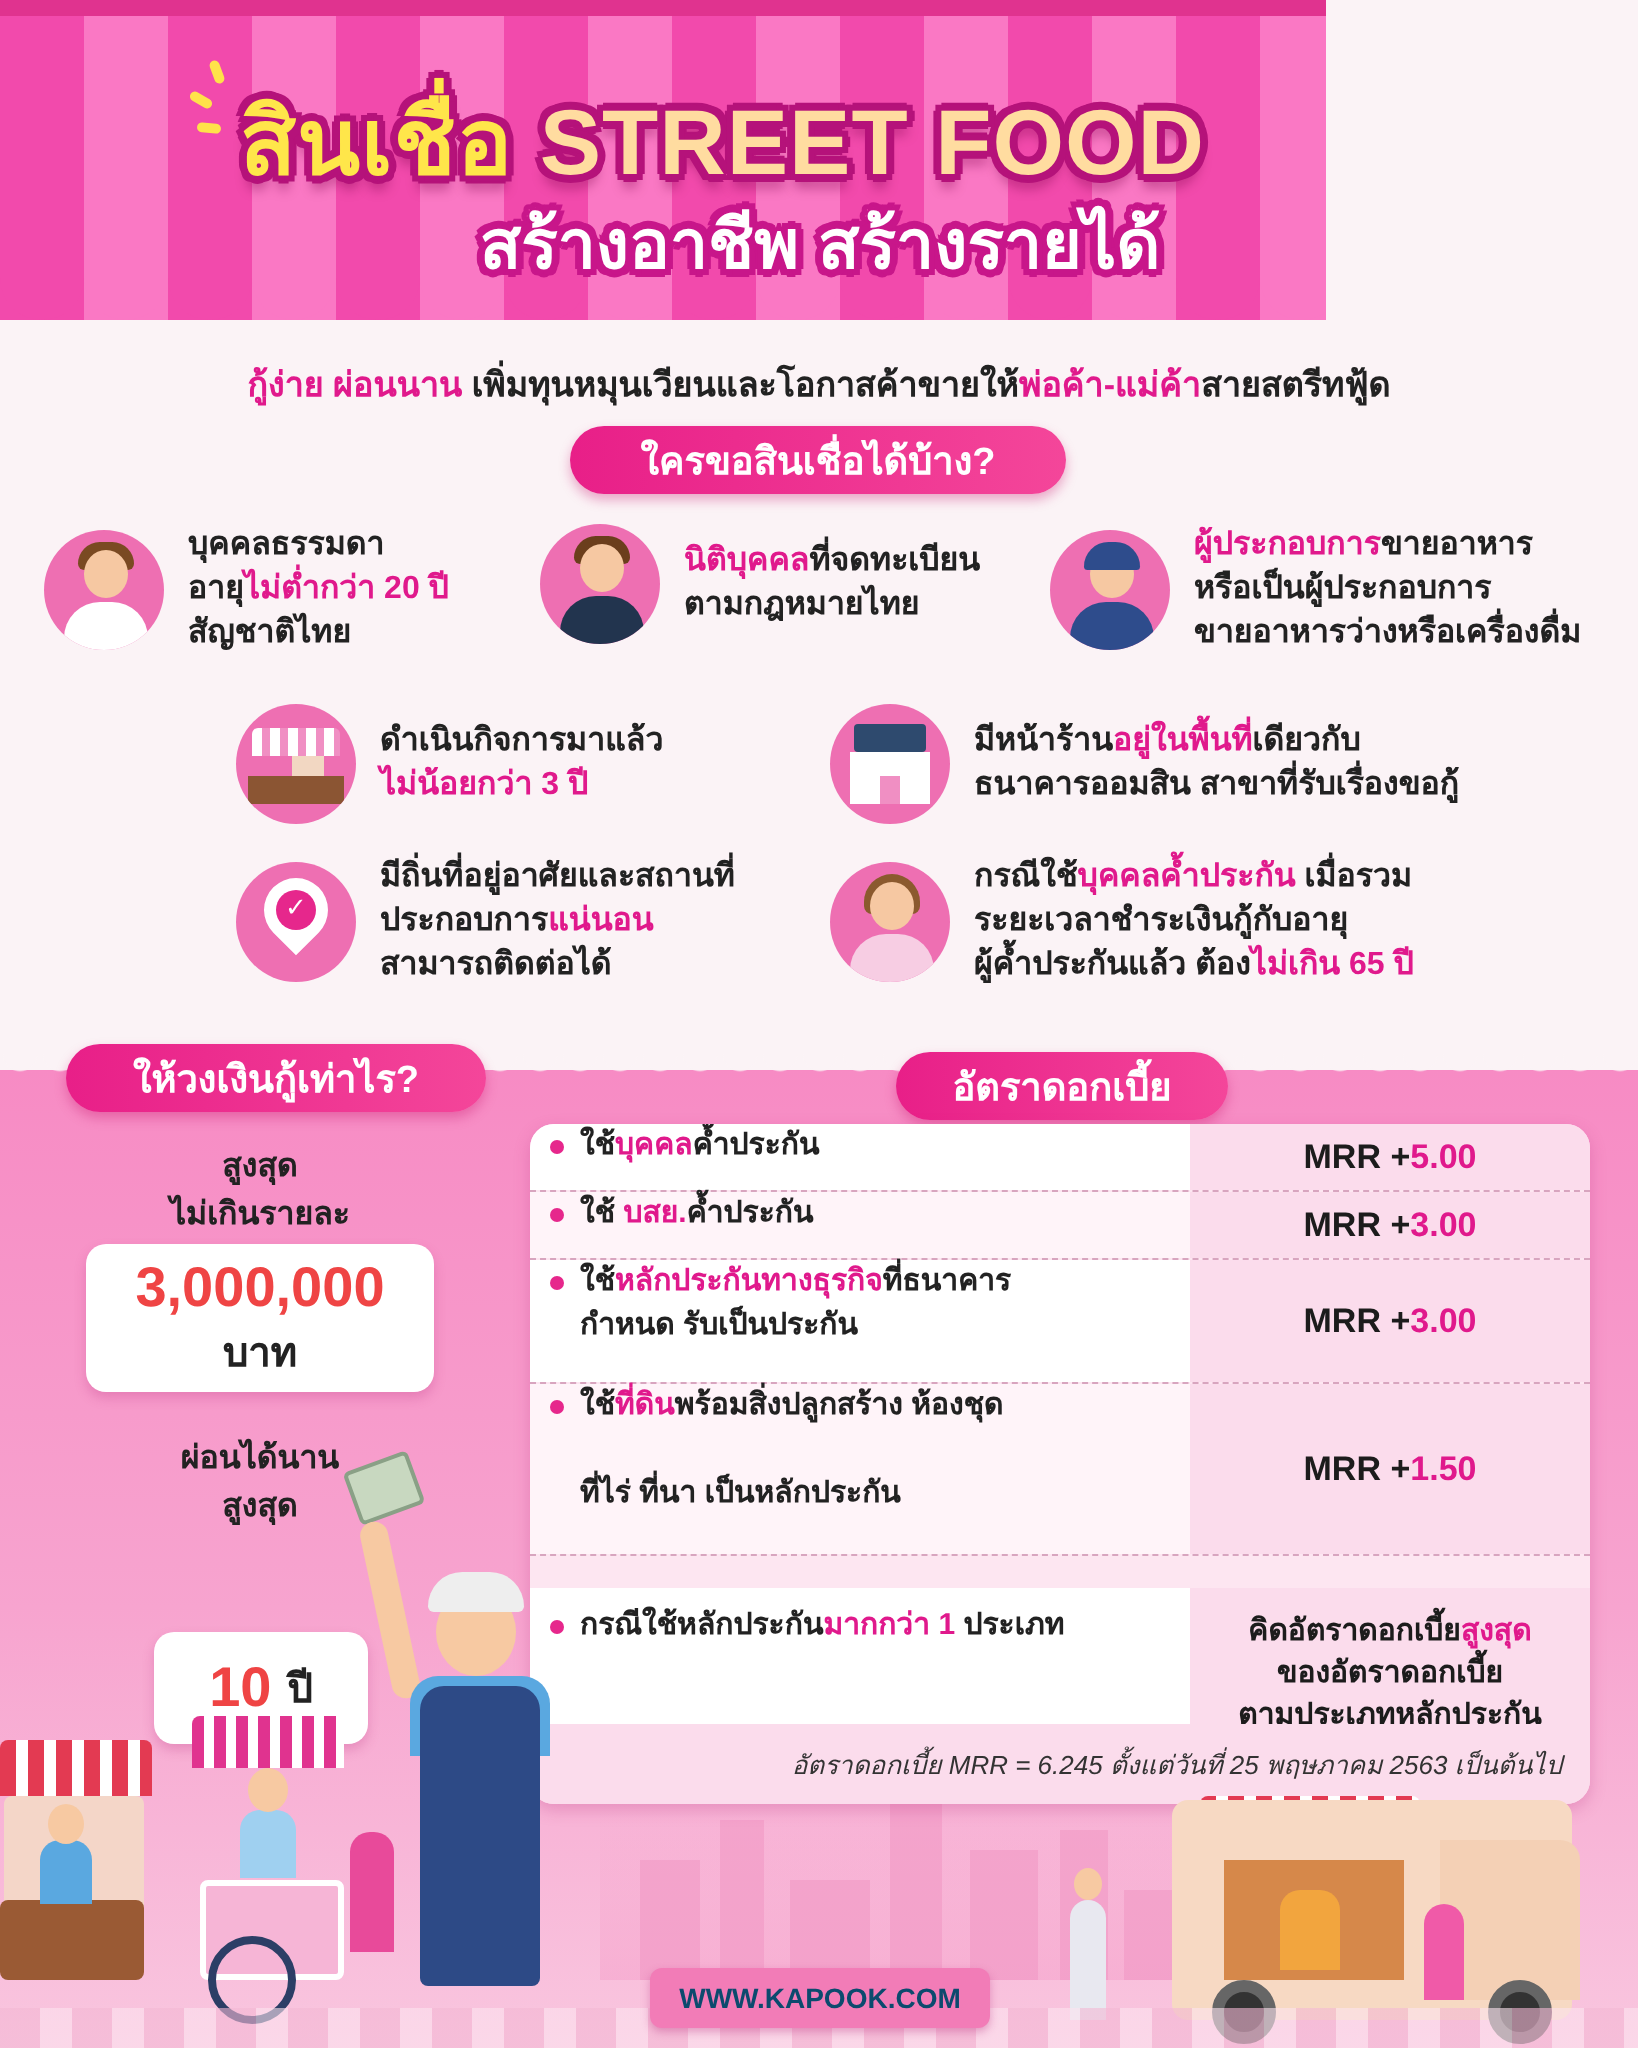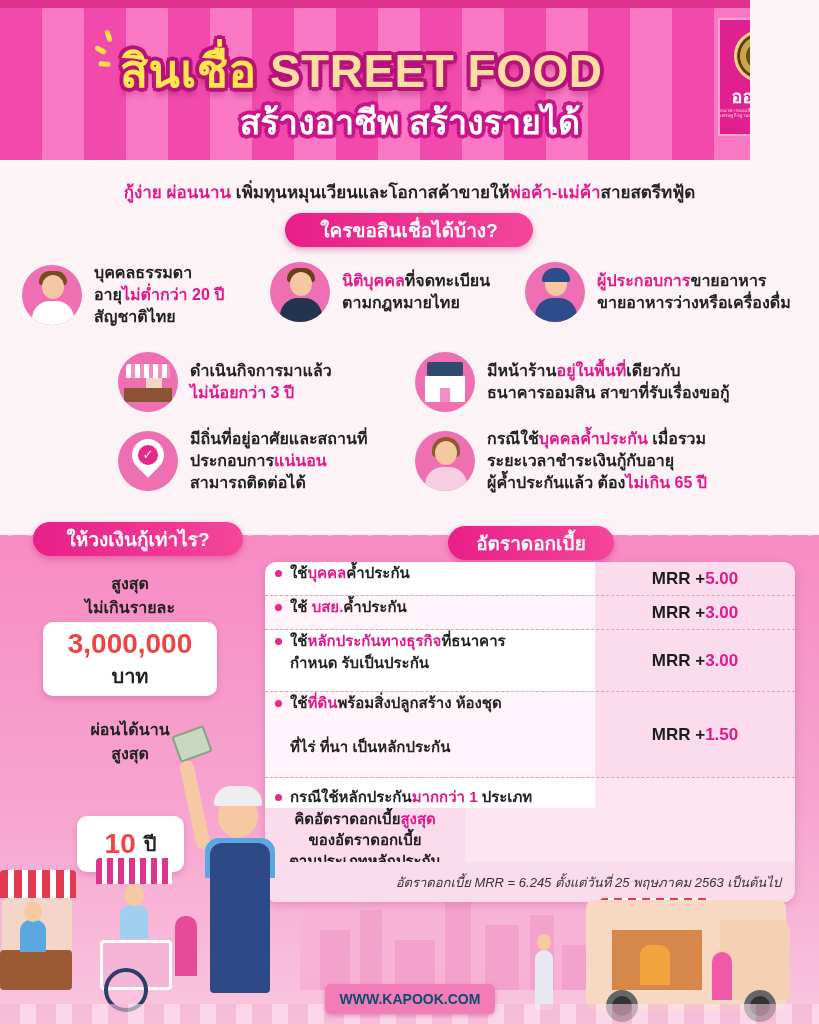--- a/index.html
+++ b/index.html
@@ -6,21 +6,21 @@
   html, body { width: 819px; height: 1024px; overflow: hidden; }
   body {
     font-family: "DejaVu Sans", "Liberation Sans", sans-serif;
     background: #fbf3f6;
     position: relative;
     color: #1c1c1c;
   }
 
   
   .header {
-    position: absolute; left: 0; top: 0; width: 750px; height: 160px;
+    position: absolute; left: 0; top: 0; width: 663px; height: 160px;
     background: repeating-linear-gradient(90deg, #f24aac 0px, #f24aac 42px, #fa78c4 42px, #fa78c4 84px);
     overflow: hidden;
   }
   .header::before {
     content: ""; position: absolute; left: 0; top: 0; right: 0; height: 8px; background: #e0338f;
   }
   .scallops {
     position: absolute; left: 0; top: 126px; width: 819px; height: 40px;
     display: flex;
   }
@@ -369,20 +369,21 @@
 </div>
 
 <div class="elig" style="left:525px;top:262px;">
   <div class="avatar vendor">
       <div class="body"></div>
       <div class="head"></div>
       <div class="hair"></div>
     </div>
   <div class="elig-text" style="margin-left:12px;">
     <div><span class="hl">ผู้ประกอบการ</span><span>ขายอาหาร</span></div>
+    <div>หรือเป็นผู้ประกอบการ</div>
     <div>ขายอาหารว่างหรือเครื่องดื่ม</div>
   </div>
 </div>
 
 <div class="elig" style="left:118px;top:352px;">
   <div class="icon-circle">
     <div class="shop-awning"></div>
       <div class="shop-box"></div>
       <div class="shop-counter"></div>
   </div>
@@ -498,21 +499,21 @@
     <div class="rate-left">
         <span class="bullet"></span>
       <span><span>ใช้</span><span class="hl">ที่ดิน</span><span>พร้อมสิ่งปลูกสร้าง ห้องชุด</span><br><br><span>ที่ไร่ ที่นา เป็นหลักประกัน</span></span>
     </div>
     <div class="rate-right">
         <span>MRR + </span>
         <span class="hl">1.50</span>
       </div>
   </div>
 
-  <div class="rate-row" style="top:216px;height:84px;border-bottom:none;flex-direction:column;">
+  <div class="rate-row" style="top:232px;height:84px;border-bottom:none;">
     <div class="rate-left" style="align-items:flex-start;padding-top:8px;background:#ffffff;">
         <span class="bullet"></span>
       <span><span>กรณีใช้หลักประกัน</span><span class="hl">มากกว่า 1</span><span> ประเภท</span></span>
     </div>
     <div class="rate-right" style="font-size:15px;flex-direction:column;">
       <div><span>คิดอัตราดอกเบี้ย</span><span class="hl">สูงสุด</span></div>
       <div>ของอัตราดอกเบี้ย</div>
       <div>ตามประเภทหลักประกัน</div>
     </div>
   </div>

